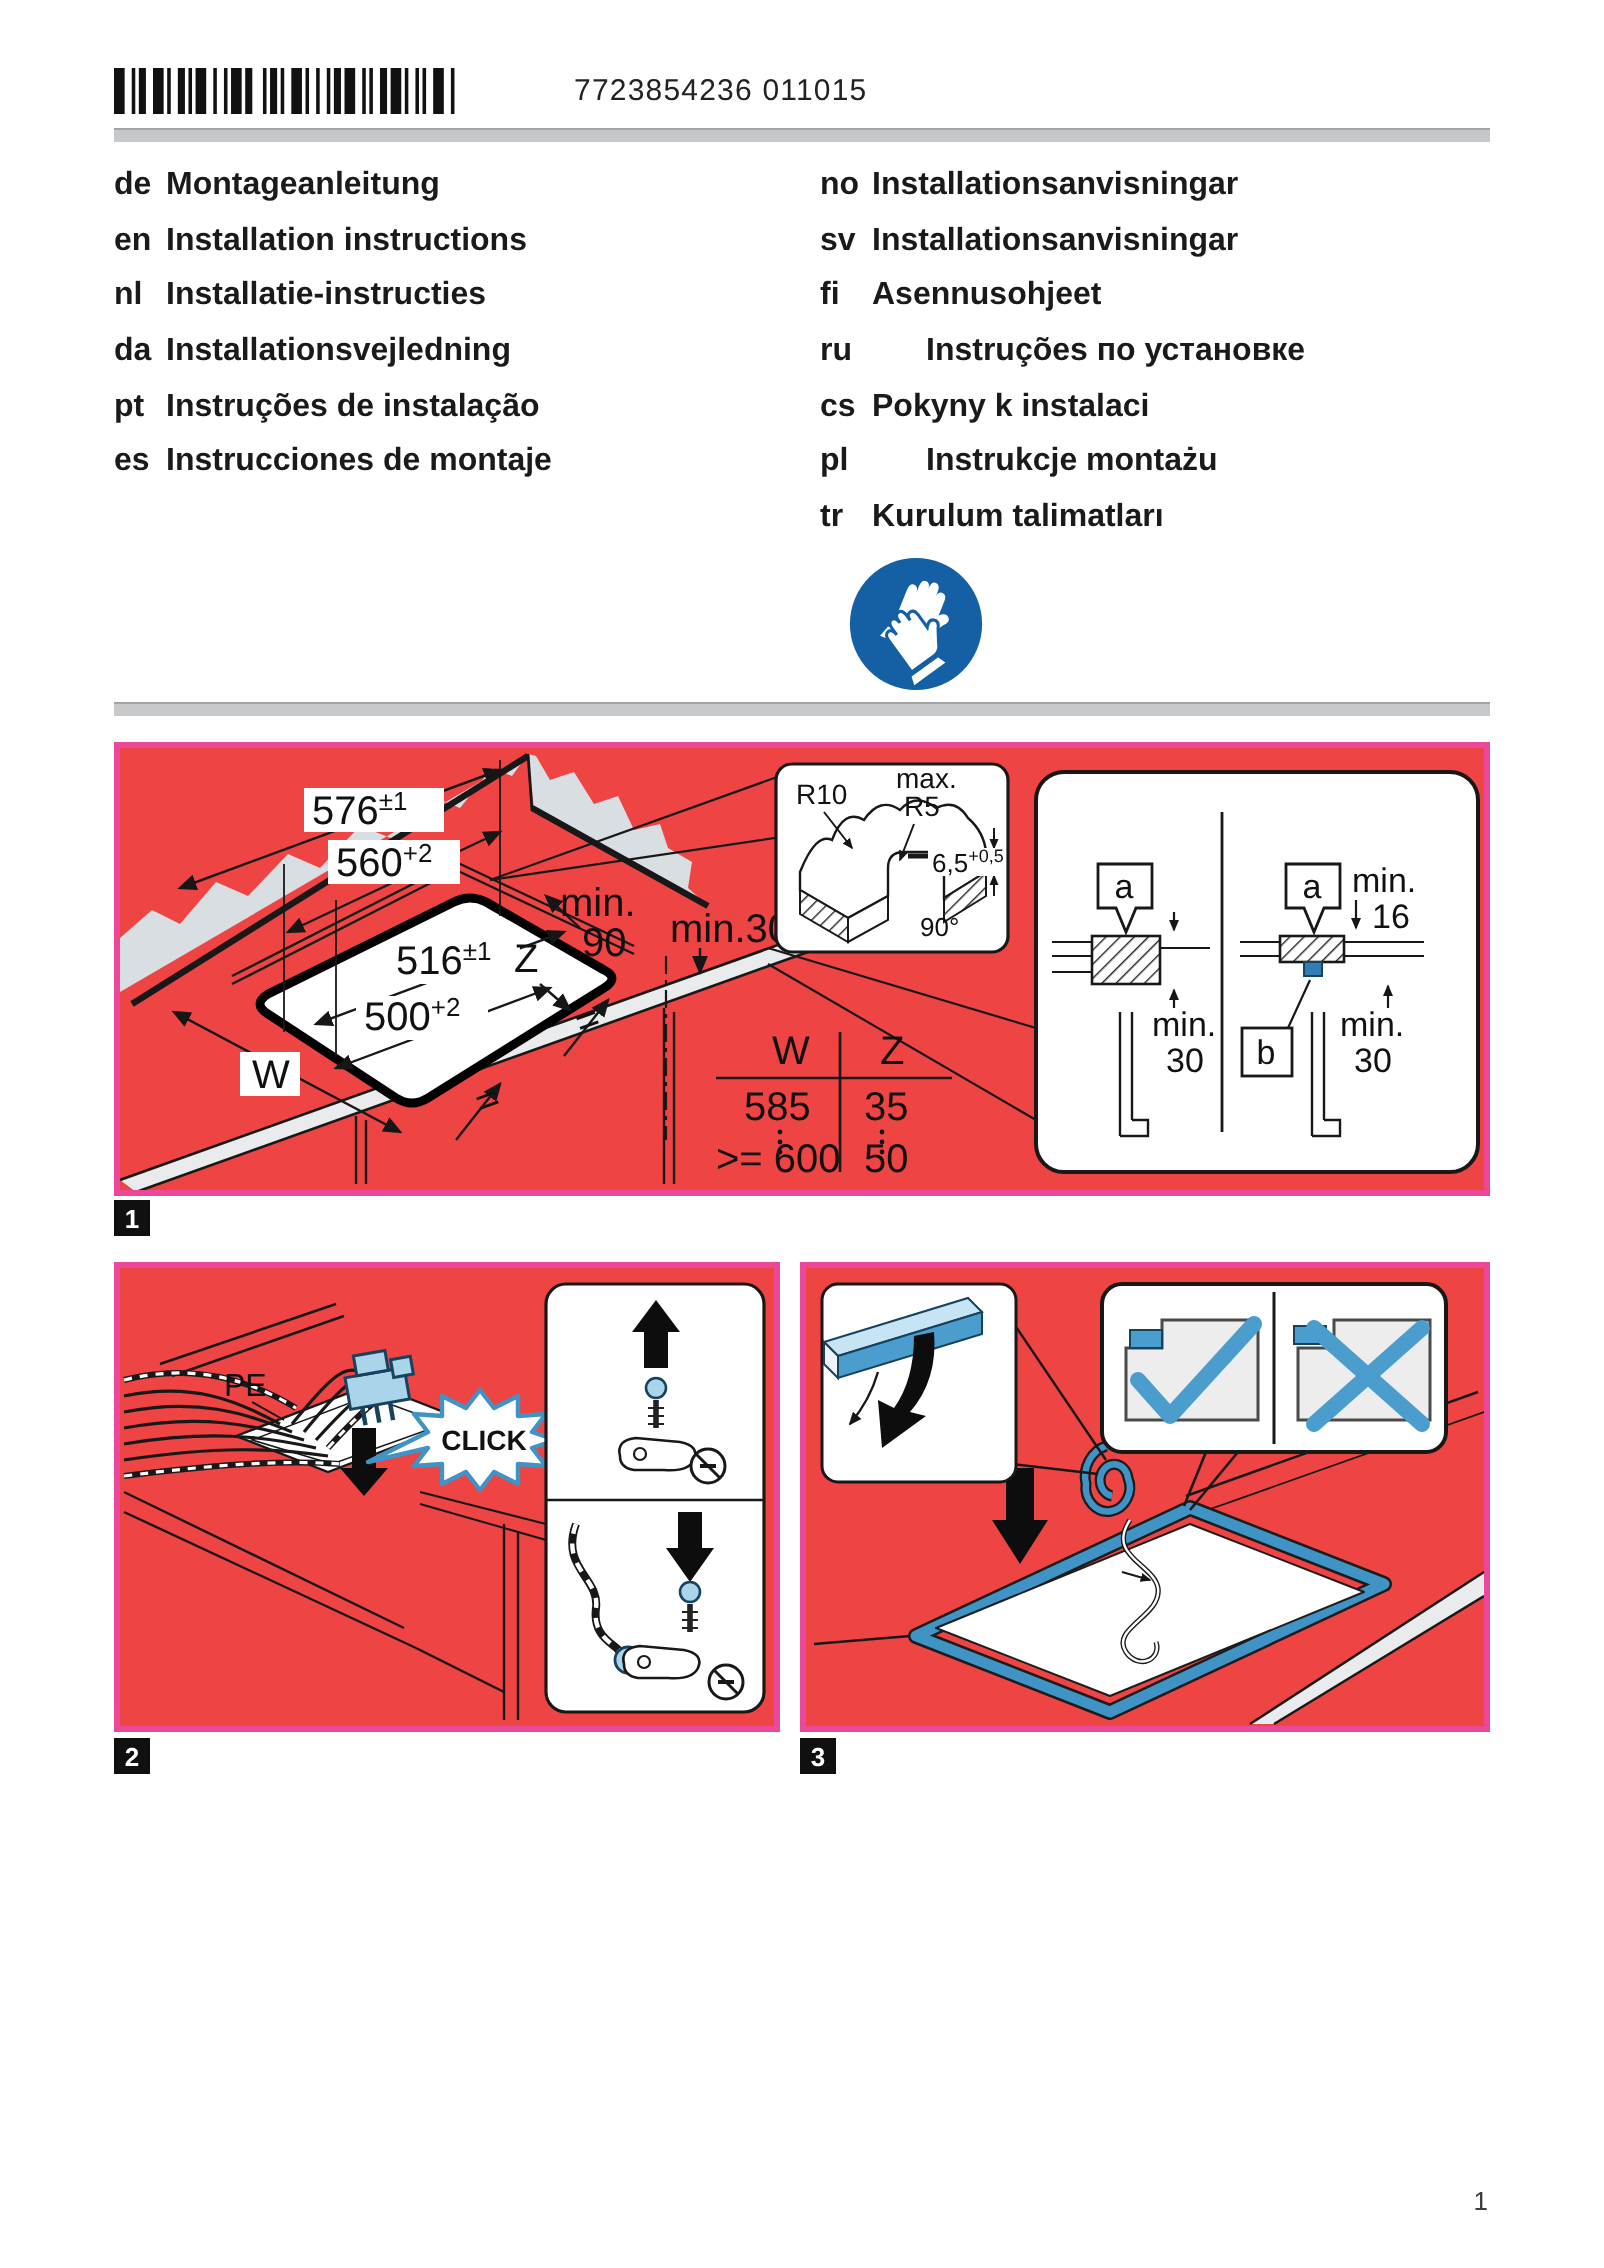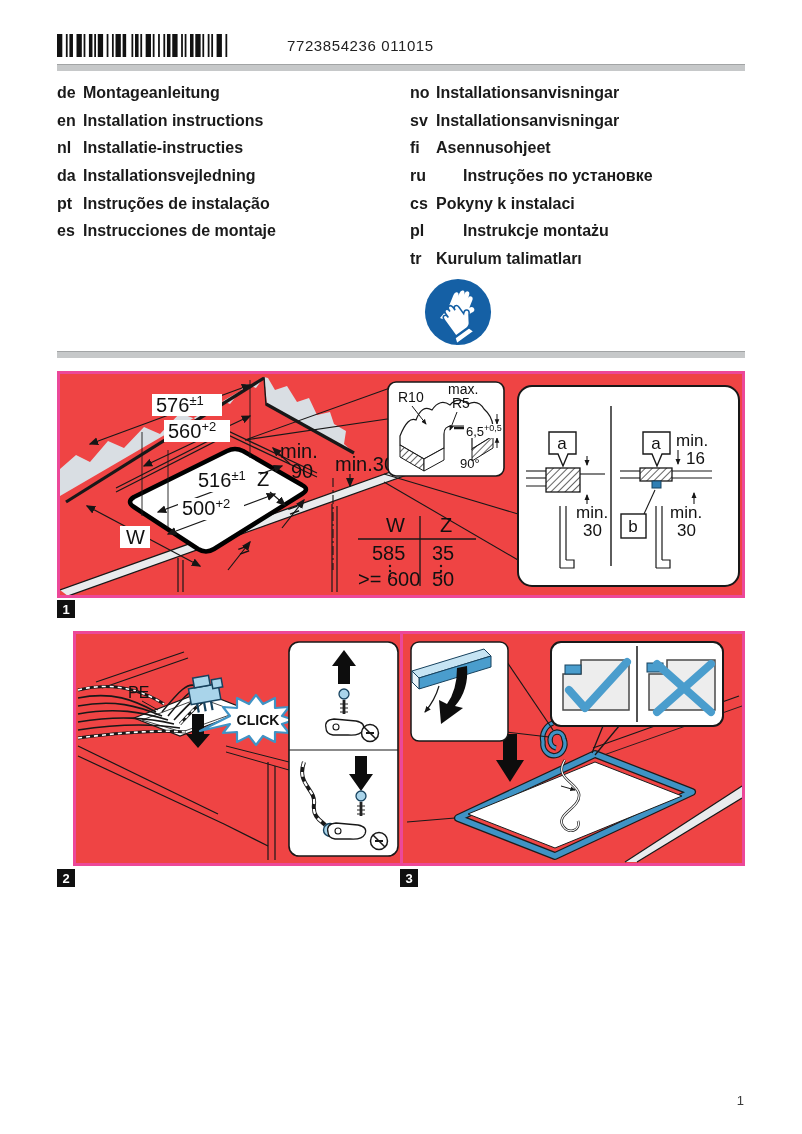--- a/index.html
+++ b/index.html
@@ -12,21 +12,21 @@
   .langs{position:absolute;top:79px;left:57px;width:688px;font-size:16px;font-weight:bold;color:#1a1a1a;}
   .lang-col{position:absolute;top:0;}
   .lang-col.left{left:0;width:340px;}
   .lang-col.right{left:353px;width:335px;}
   .lang-row{height:27.7px;line-height:27.7px;white-space:nowrap;}
   .lang-code{display:inline-block;min-width:26px;}
   .lang-row.wide .lang-code{min-width:53px;}
   .gloves{position:absolute;top:277px;left:423px;width:70px;height:70px;}
   .fig{position:absolute;border:3px solid #ec4899;background:#ef4444;box-sizing:content-box;}
   .fig1{top:371px;left:57px;width:682px;height:221px;}
-  .fig2{top:631px;left:57px;width:327px;height:229px;margin-left:16px;}
+  .fig2{top:631px;left:57px;width:327px;height:229px;}
   .fig3{top:631px;left:400px;width:339px;height:229px;}
   .badge{position:absolute;width:18px;height:18px;background:#101010;color:#fff;
          font-size:13px;font-weight:bold;display:flex;align-items:center;justify-content:center;}
   .b1{top:600px;left:57px;} .b2{top:869px;left:57px;} .b3{top:869px;left:400px;}
   .page-num{position:absolute;top:1093px;left:714px;width:30px;text-align:right;font-size:13px;color:#3c3c3c;}
   svg text{font-family:"Liberation Sans",sans-serif;fill:#111;}
   .t20{font-size:20px;} .t17{font-size:17px;} .t16{font-size:16px;} .t14{font-size:14px;} .t13{font-size:13px;}
   .ln{stroke:#181818;fill:none;}
 </style>
 </head>

